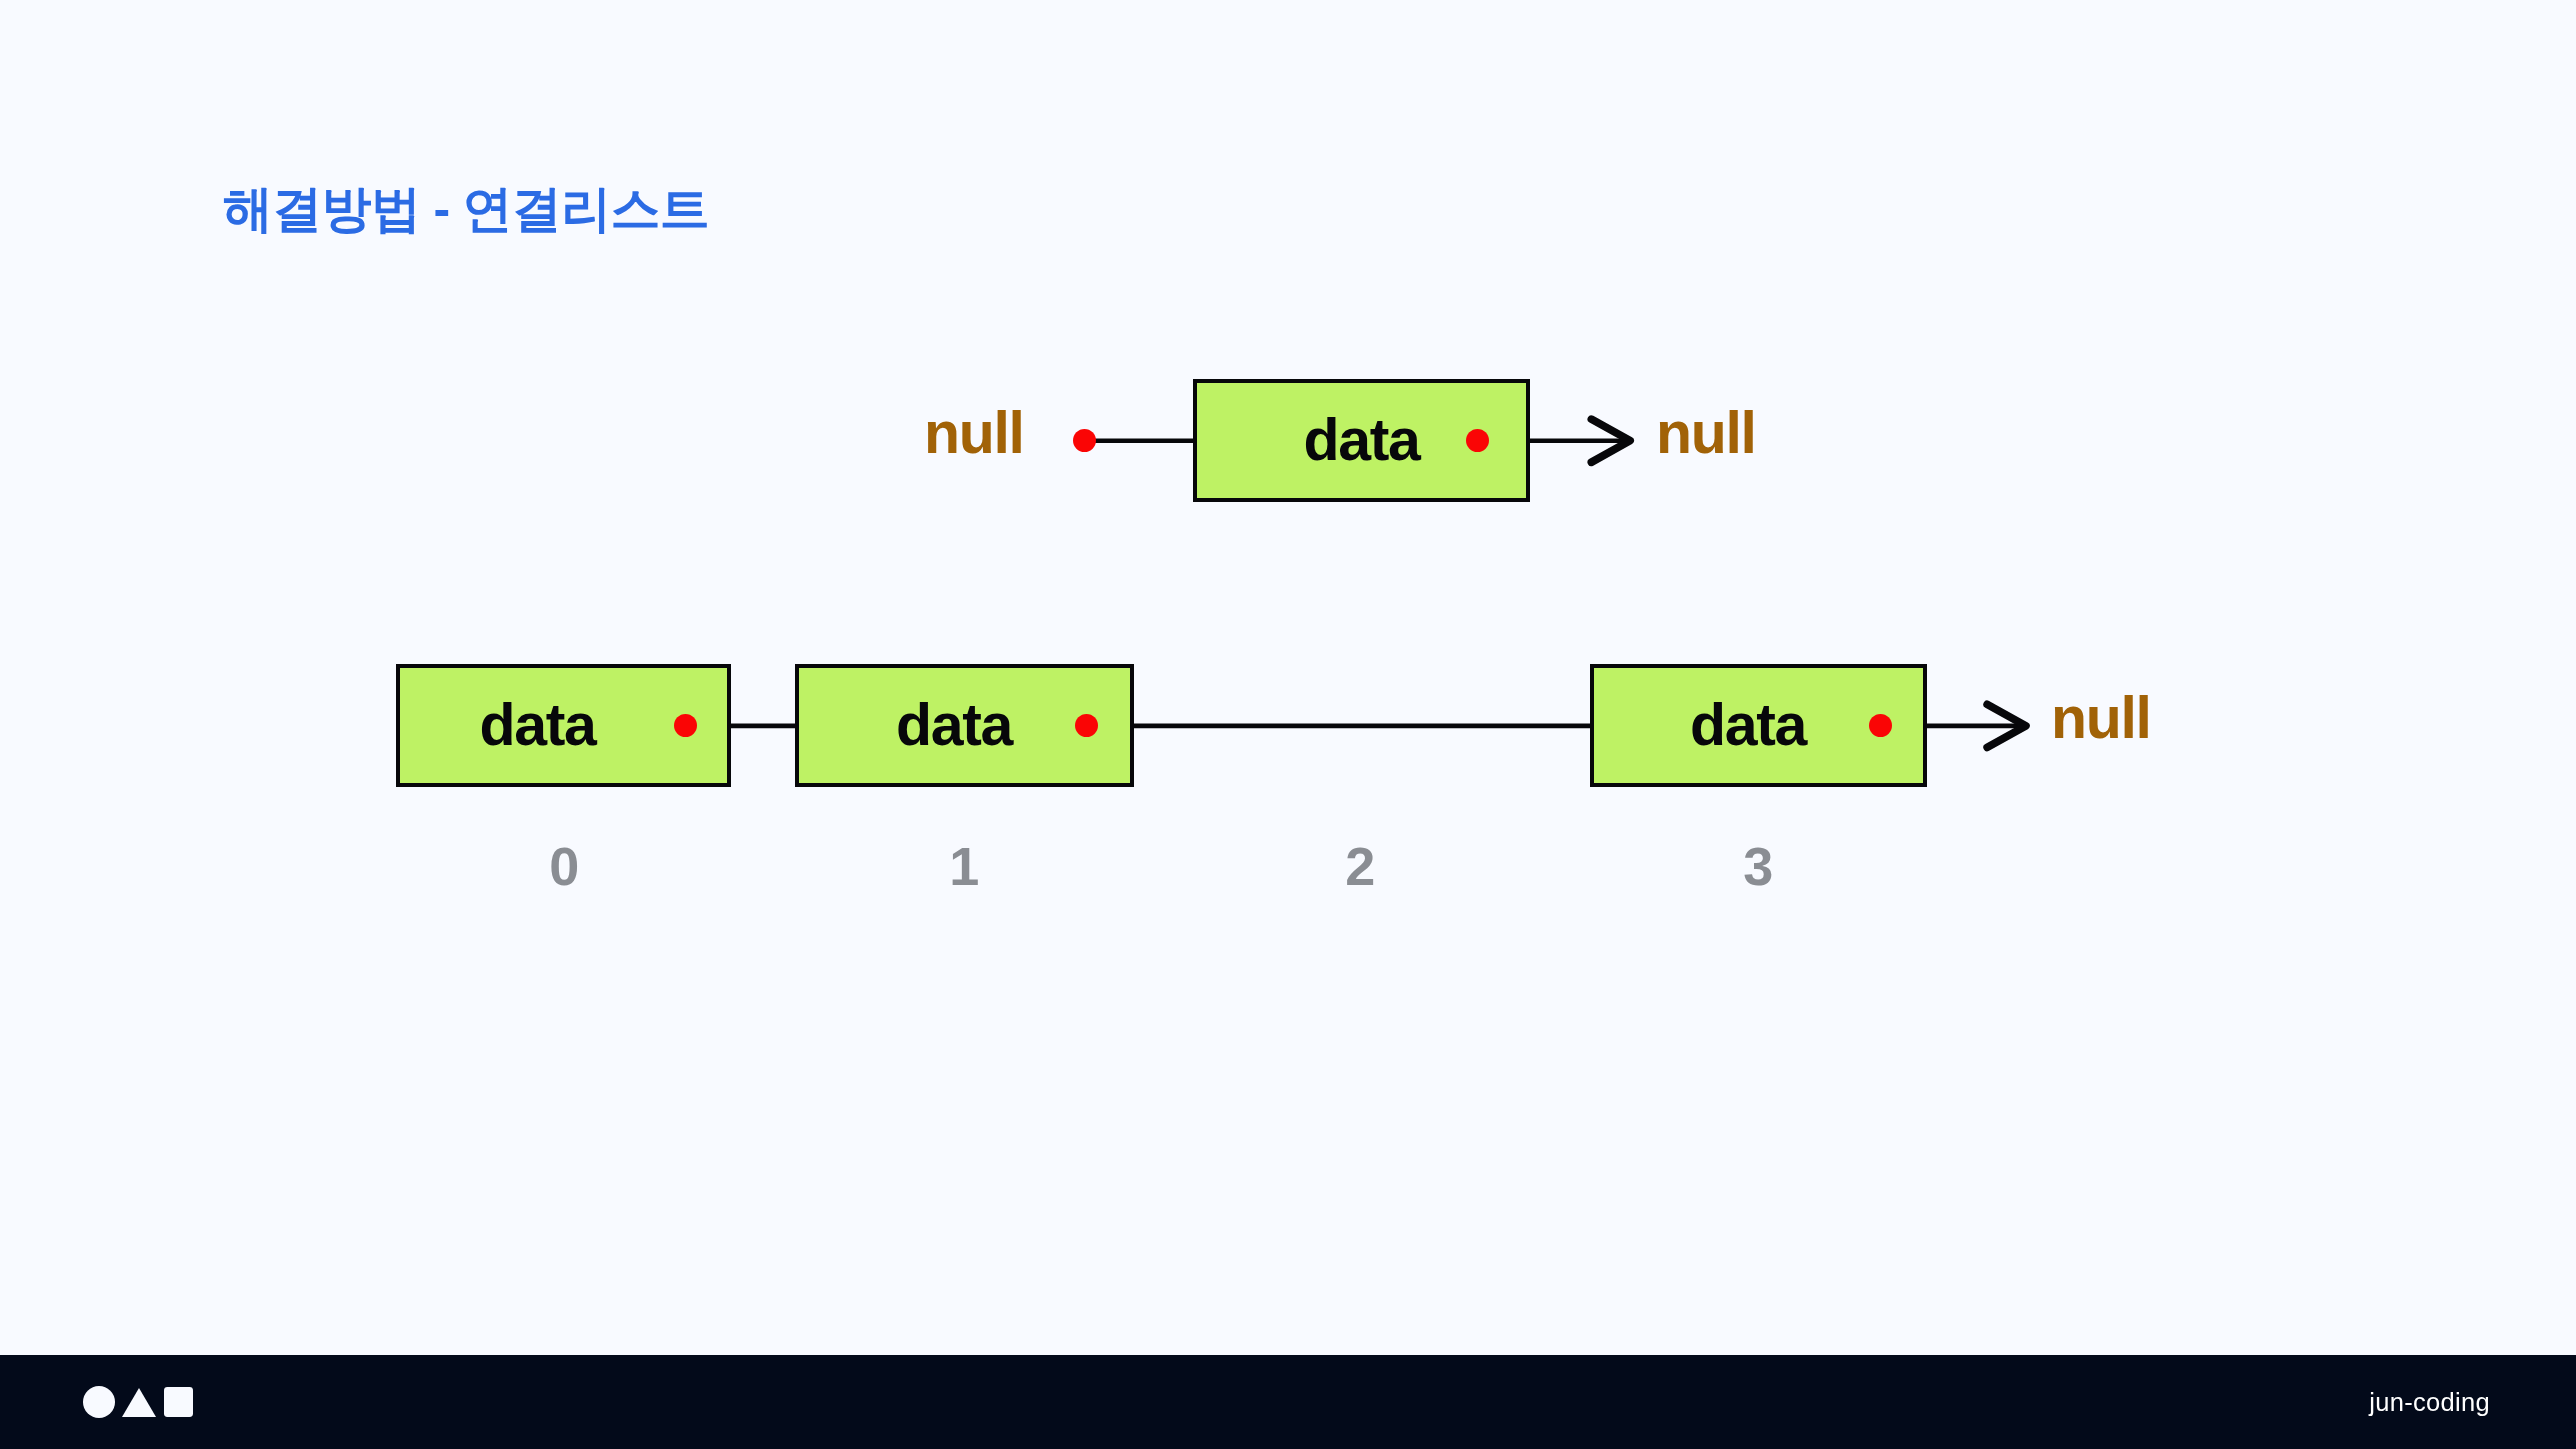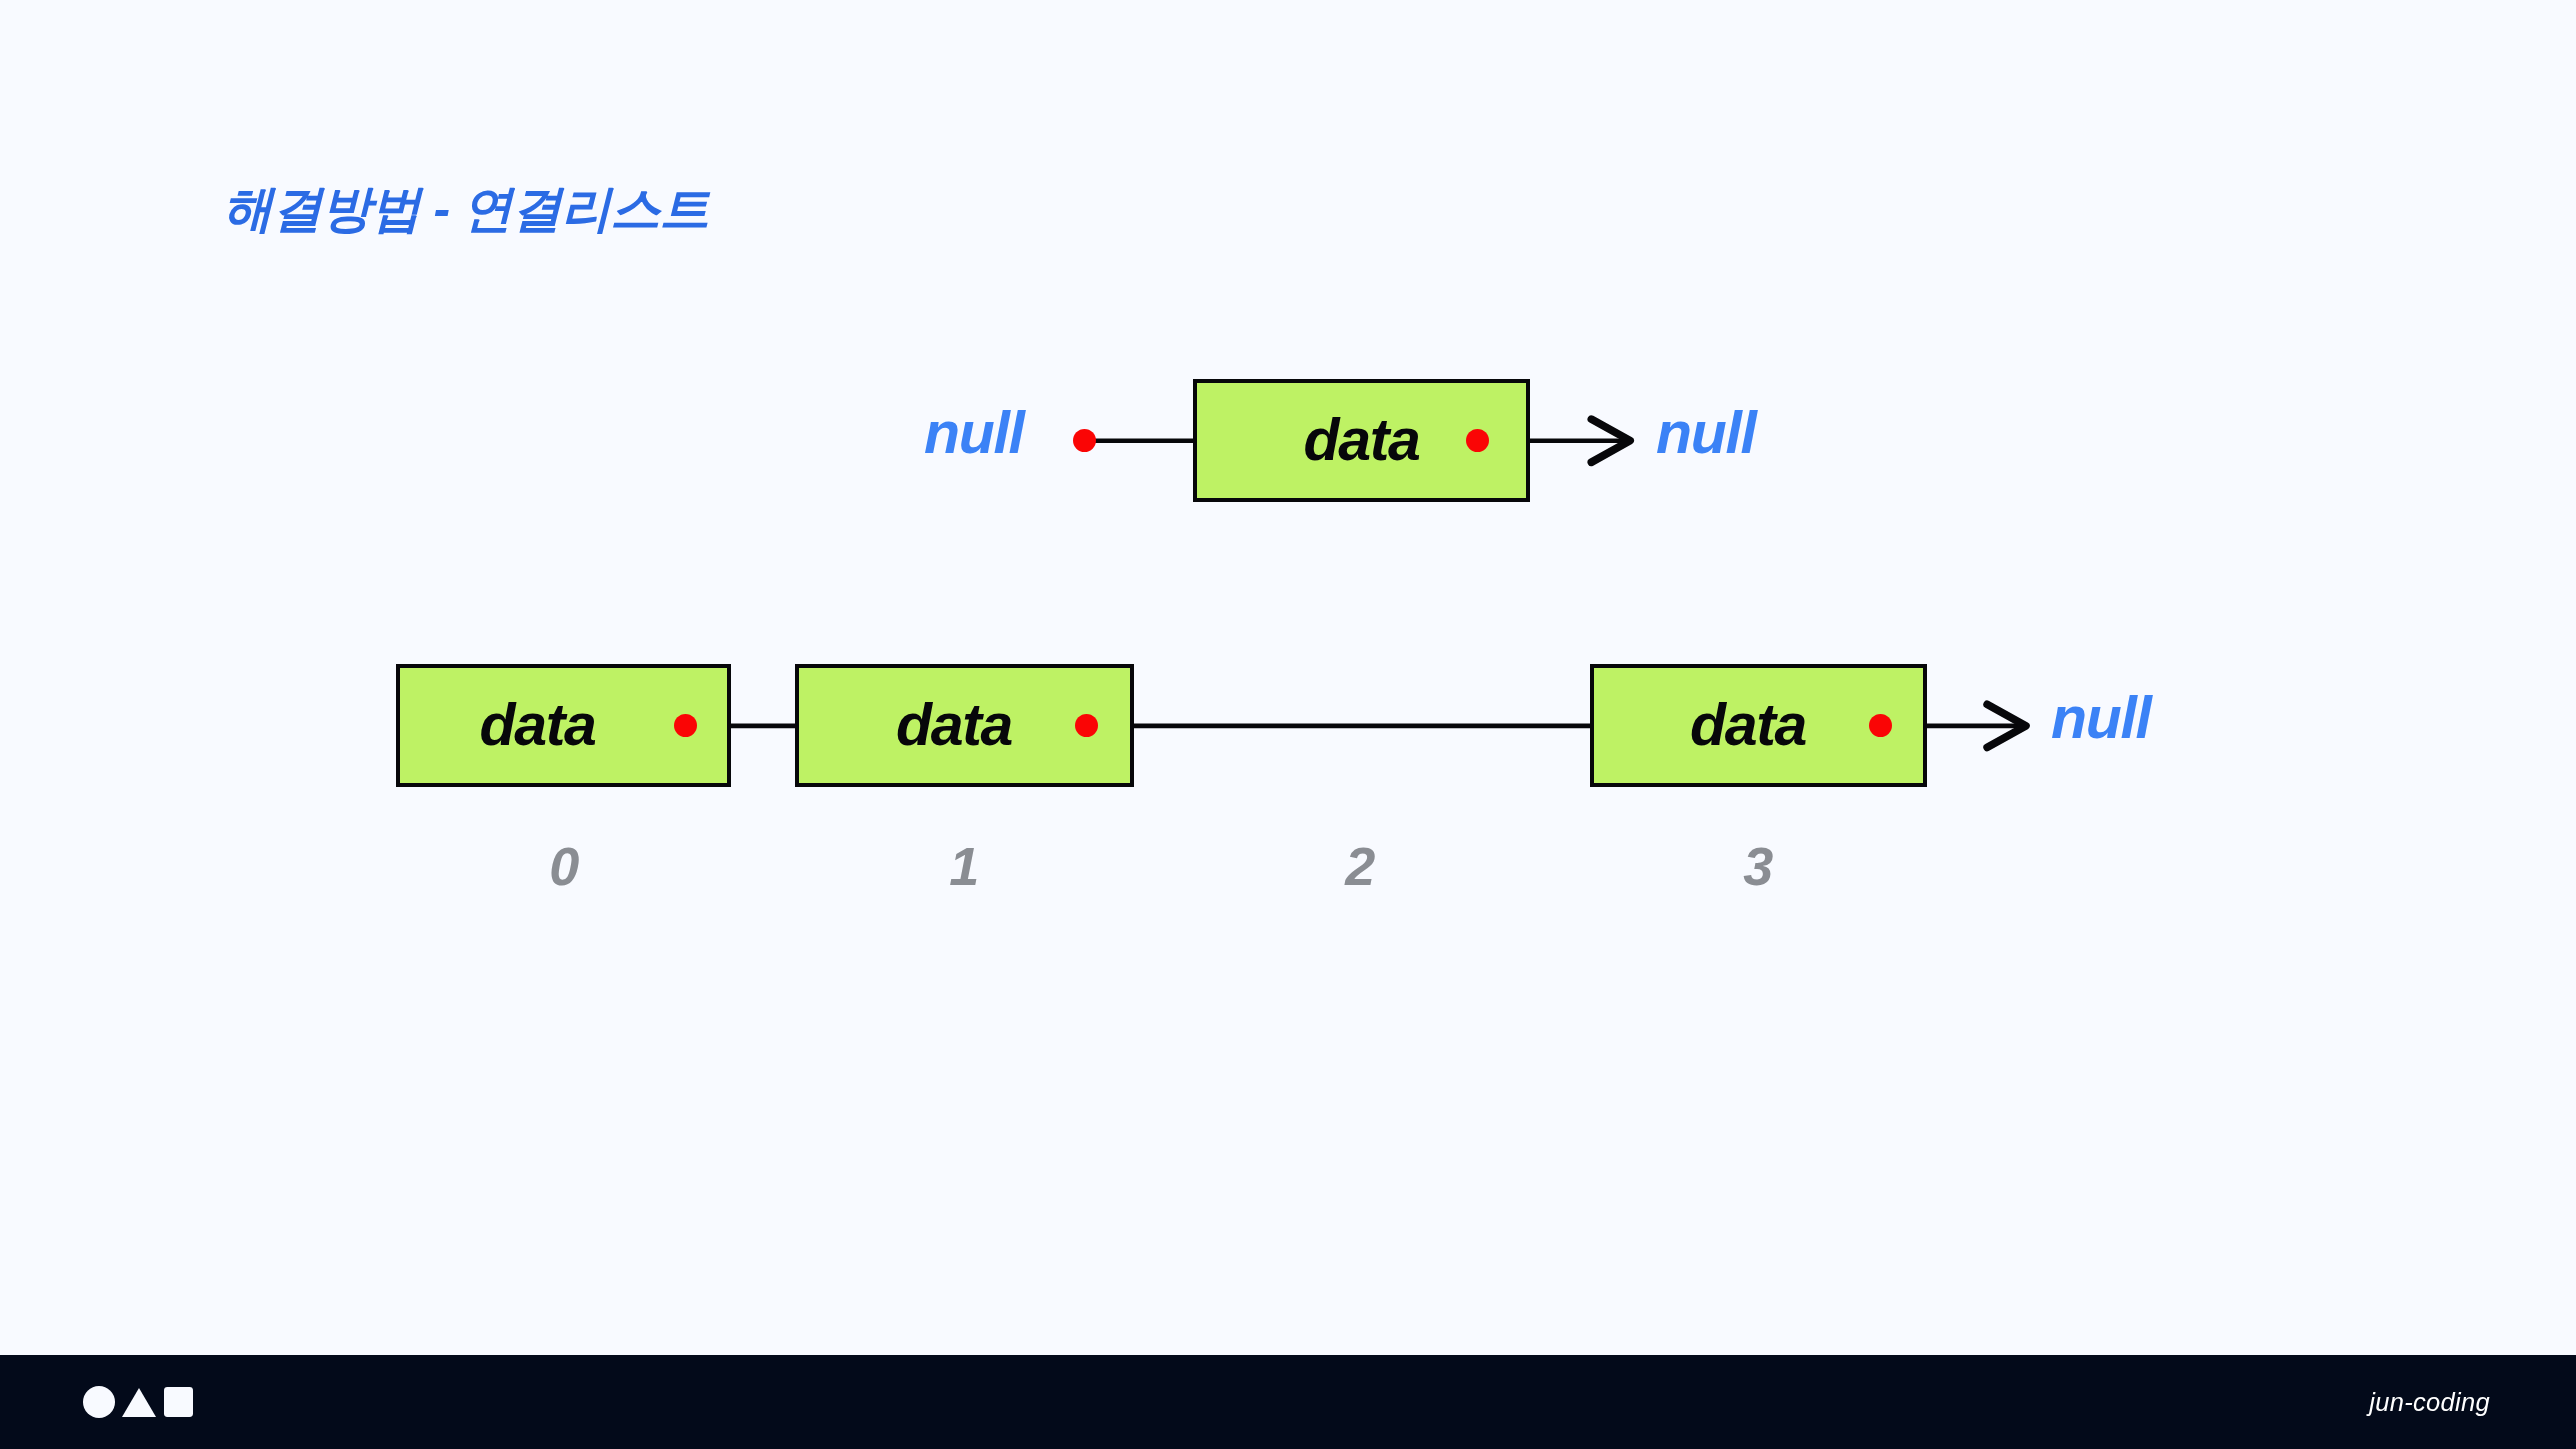--- a/index.html
+++ b/index.html
@@ -13,21 +13,20 @@
     overflow: hidden;
     font-family: "Liberation Sans", sans-serif;
     background: #f8faff;
   }
 
   .slide {
     position: relative;
     width: 2244px;
     height: 1449px;
     background: #f8faff;
-    font-style: italic;
   }
 
   
   .slide-title {
     position: absolute;
     left: 223px;
     top: 176px;
     font-size: 50px;
     font-weight: 700;
     letter-spacing: -0.7px;
@@ -61,21 +60,21 @@
     color: #07070a;
     letter-spacing: -1.3px;
     line-height: 1;
   }
 
   
   .null-label {
     position: absolute;
     font-size: 59px;
     font-weight: 700;
-    color: #3b82f6;
+    color: #a16207;
     letter-spacing: -1.3px;
     line-height: 1;
     white-space: nowrap;
   }
 
   
   .pointer-dot {
     position: absolute;
     width: 23px;
     height: 23px;

